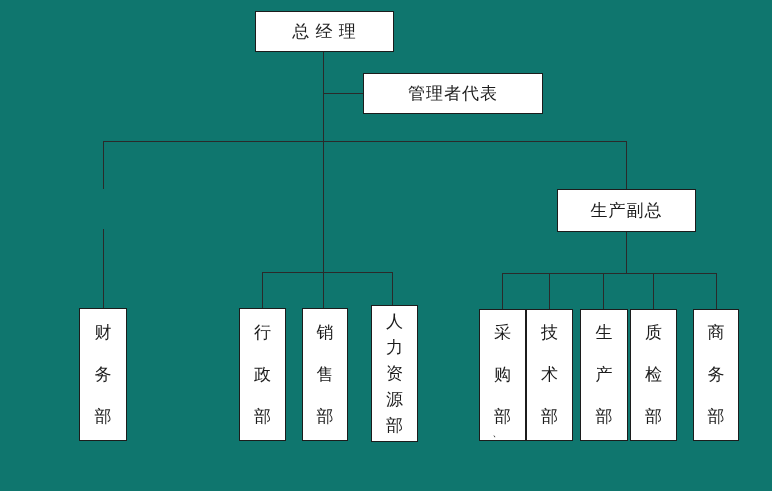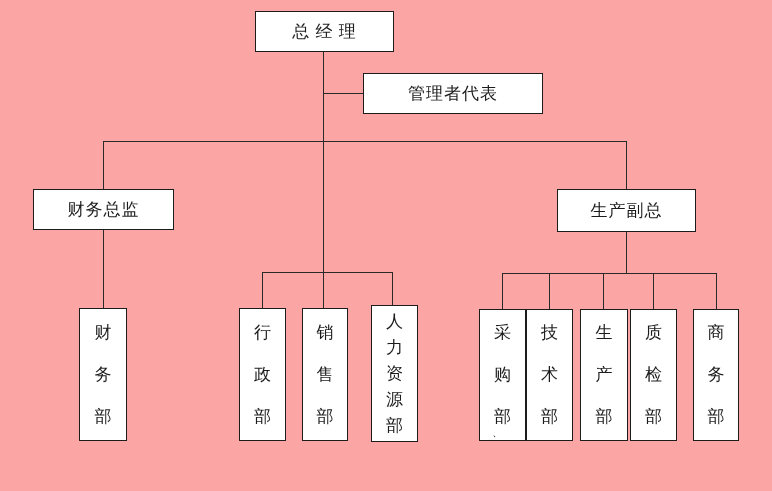--- a/index.html
+++ b/index.html
@@ -1,20 +1,20 @@
 <!DOCTYPE html>
 <html><head>
 <meta charset="utf-8">
 <style>
   html, body { margin: 0; padding: 0; background: #ffffff; }
   .canvas {
     position: relative;
     width: 772px;
     height: 491px;
-    background: #fca5a5;
+    background: #0f766e;
     font-family: "Liberation Serif", "DejaVu Serif", serif;
     color: #1c1c1c;
     overflow: hidden;
   }
   .box {
     position: absolute;
     box-sizing: border-box;
     border: 1px solid #1c1c1c;
     background: #ffffff;
     display: flex;
@@ -72,23 +72,20 @@
   <div class="vline" style="left:716px; top:273px; height:36px;"></div>
 
   <div class="box hbox" style="left:255px; top:11px; width:139px; height:41px;">
     <span class="label">总 经 理</span>
   </div>
 
   <div class="box hbox" style="left:363px; top:73px; width:180px; height:41px;">
     <span class="label">管理者代表</span>
   </div>
 
-  <div class="box hbox" style="left:33px; top:189px; width:141px; height:41px;">
-    <span class="label">财务总监</span>
-  </div>
 
   <div class="box hbox" style="left:557px; top:189px; width:139px; height:43px;justify-content:center;">
     <span class="label">生产副总</span>
   </div>
 
   <div class="box vbox" style="left:79px; top:308px; width:48px; height:133px;">
     <span class="label">财
 务
 部</span>
   </div>

